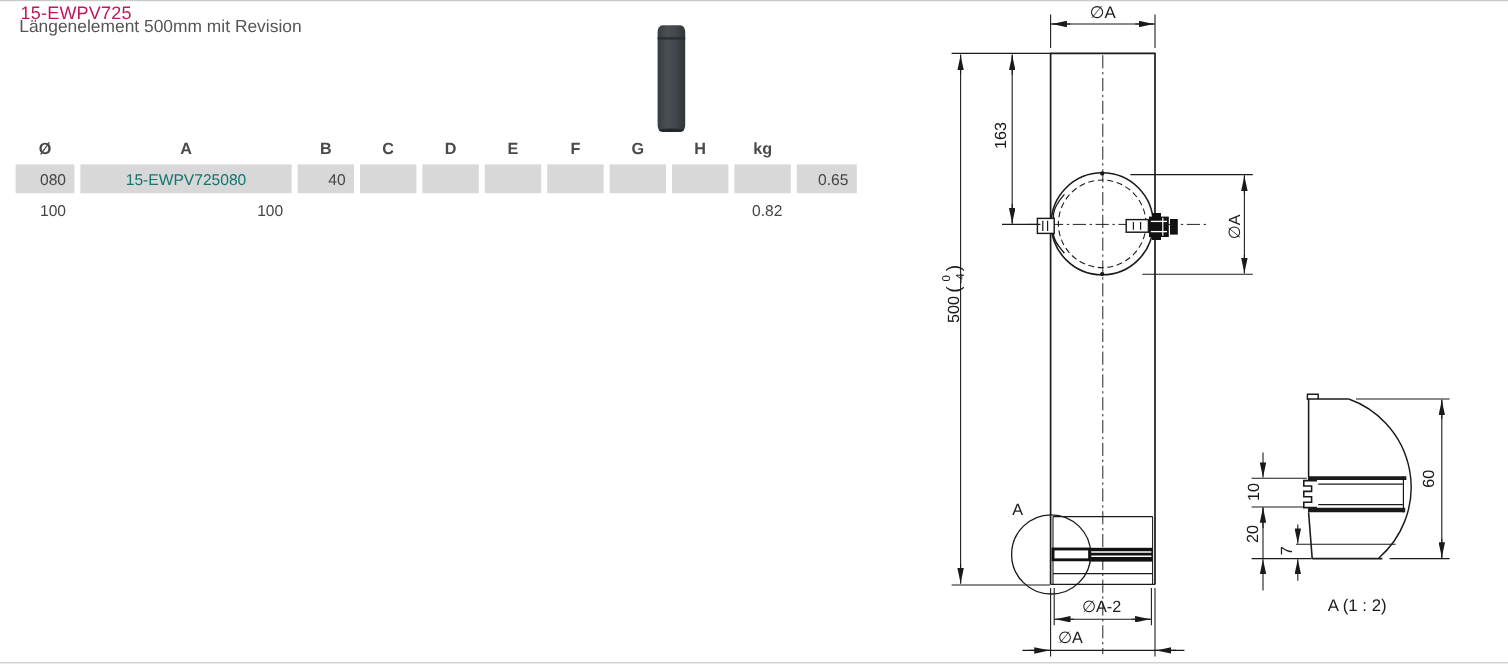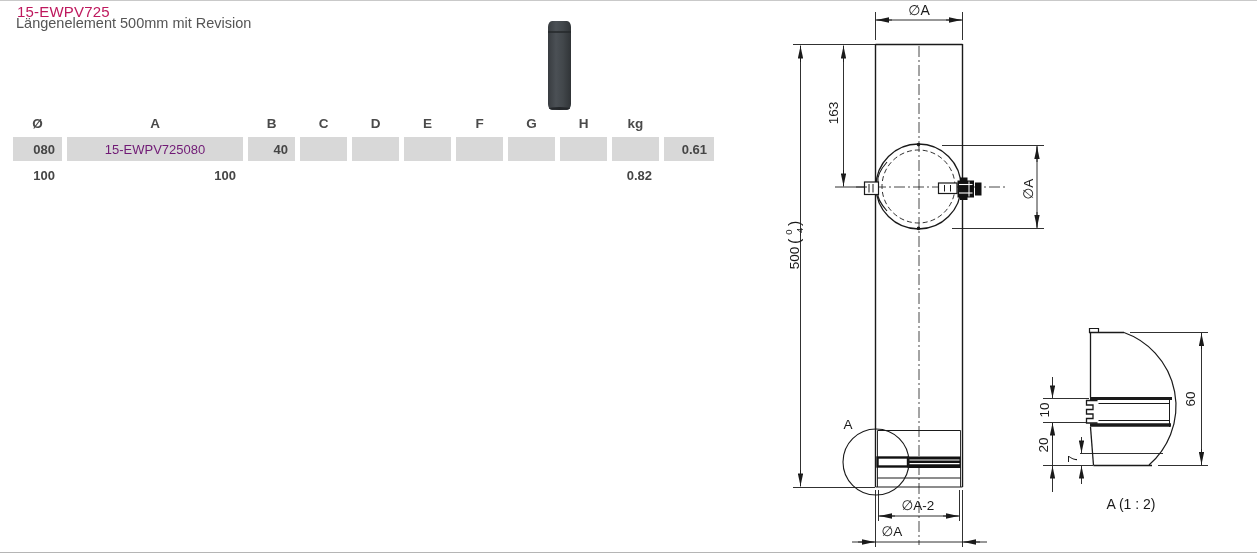--- a/index.html
+++ b/index.html
@@ -22,23 +22,23 @@
   .thumb .bot{position:absolute;left:1px;bottom:0;width:21px;height:3px;border-radius:50%;background:#24272a;}
   
   .tbl{left:13px;top:110px;width:701px;font-size:13px;color:#454545;}
   .tr{display:grid;grid-template-columns:49px 176px 47px 47px 47px 47px 47px 47px 47px 47px 50px;column-gap:5px;}
   .thead{height:27px;font-weight:bold;color:#4a4a4a;font-size:13.5px;}
   .thead .td{display:flex;align-items:center;justify-content:center;}
   .tr.row{height:24px;margin-bottom:2px;}
   .td{display:flex;align-items:center;box-sizing:border-box;}
   .row .td{background:transparent;}
   .row-gray .td{background:#d8d8d8;}
-  .td.num{justify-content:flex-end;padding-right:7px;font-weight:bold;}
+  .td.num{justify-content:flex-end;padding-right:7px;}
   .td.ctr{justify-content:center;}
-  .code-link{color:#701a75;text-decoration:none;cursor:pointer;}
+  .code-link{color:#0f766e;text-decoration:none;cursor:pointer;}
   
   svg{position:absolute;left:0;top:0;}
   svg text{font-family:"Liberation Sans","DejaVu Sans",sans-serif;fill:#1a1a1a;}
   .t13{font-size:13.5px;}
   .t14{font-size:14px;}
   .t9{font-size:9.5px;}
   .t16{font-size:16px;}
 </style>
 </head>
 <body>
@@ -73,21 +73,21 @@
         <a class="code-link">15-EWPV725080</a>
       </div>
     <div class="td num">40</div>
     <div class="td num"></div>
     <div class="td num"></div>
     <div class="td num"></div>
     <div class="td num"></div>
     <div class="td num"></div>
     <div class="td num"></div>
     <div class="td num"></div>
-    <div class="td num">0.61</div>
+    <div class="td num">0.65</div>
   </div>
   <div class="tr row">
     <div class="td num">100</div>
     <div class="td num">100</div>
     <div class="td num"></div>
     <div class="td num"></div>
     <div class="td num"></div>
     <div class="td num"></div>
     <div class="td num"></div>
     <div class="td num"></div>

